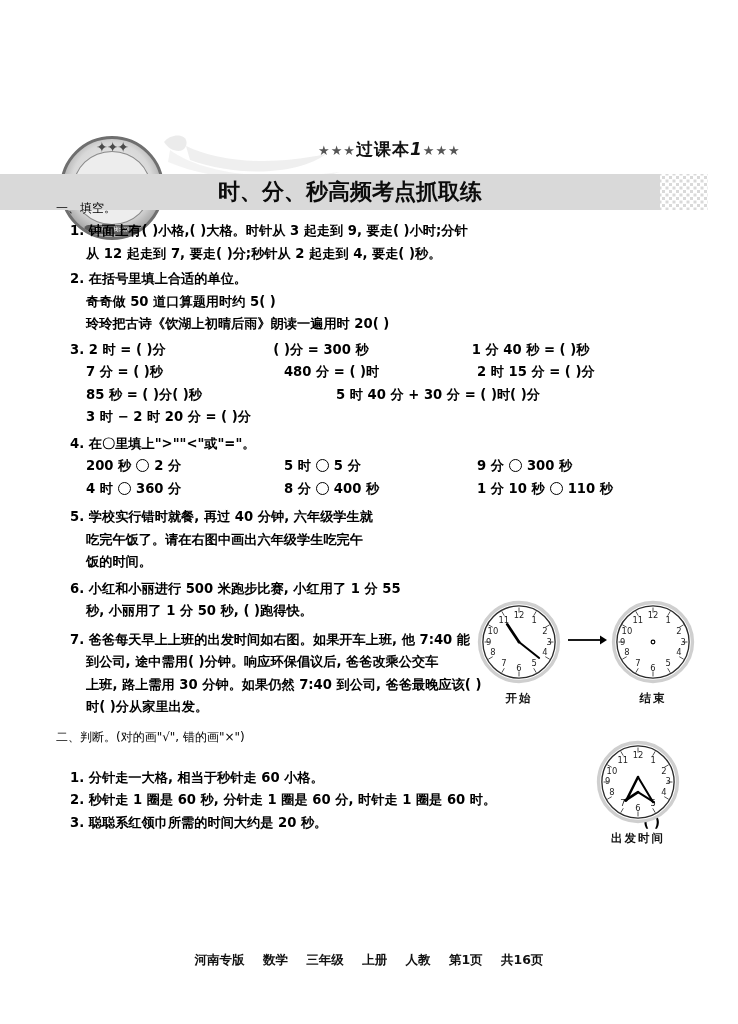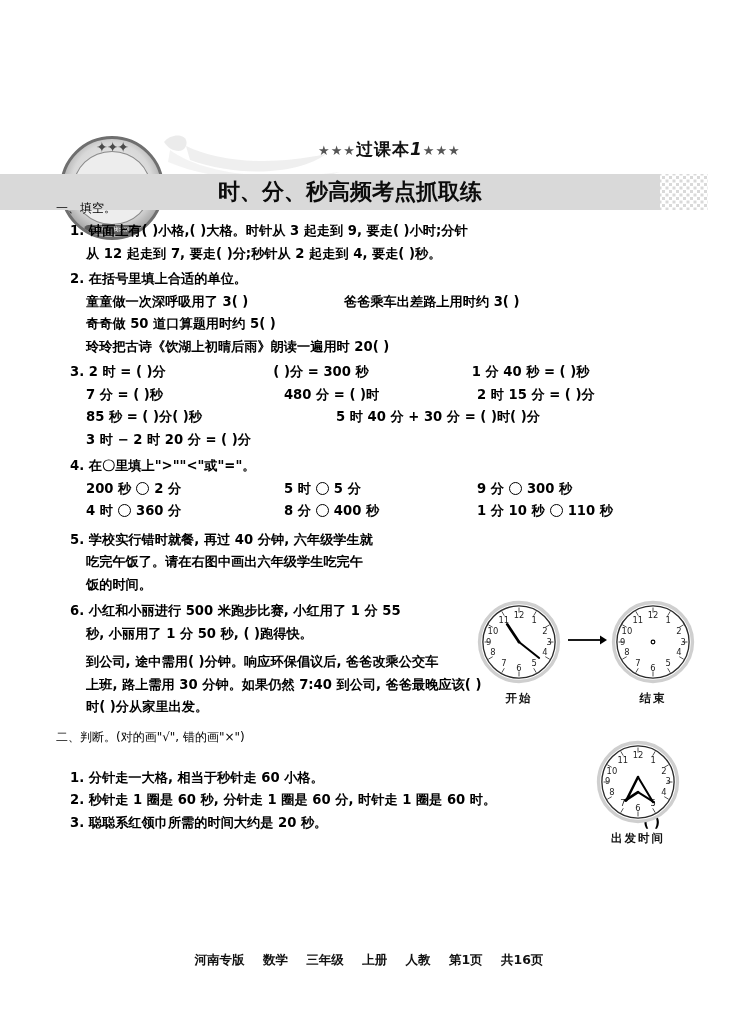--- a/index.html
+++ b/index.html
@@ -173,24 +173,20 @@
 
     <div class="sec-head">一、填空。</div>
 
     <div class="q">
       <div class="ln">1. 钟面上有(        )小格,(        )大格。时针从 3 起走到 9, 要走(        )小时;分针</div>
       <div class="ln ind">从 12 起走到 7, 要走(        )分;秒针从 2 起走到 4, 要走(        )秒。</div>
     </div>
 
     <div class="q" style="margin-top:3px;">
       <div class="ln">2. 在括号里填上合适的单位。</div>
-      <div class="ln ind cols">
-        <span style="width:258px;display:inline-block;">童童做一次深呼吸用了 3(        )</span>
-        <span>爸爸乘车出差路上用时约 3(        )</span>
-      </div>
       <div class="ln ind">奇奇做 50 道口算题用时约 5(        )</div>
       <div class="ln ind">玲玲把古诗《饮湖上初晴后雨》朗读一遍用时 20(        )</div>
     </div>
 
     <div class="q" style="margin-top:3px;">
       <div class="ln cols">
         <span class="c1">3. 2 时 = (        )分</span>
         <span class="c2">(        )分 = 300 秒</span>
         <span class="c3">1 分 40 秒 = (        )秒</span>
       </div>
@@ -225,20 +221,21 @@
       <div class="ln ind">吃完午饭了。请在右图中画出六年级学生吃完午</div>
       <div class="ln ind">饭的时间。</div>
     </div>
 
     <div class="q" style="margin-top:4px;width:420px;">
       <div class="ln">6. 小红和小丽进行 500 米跑步比赛, 小红用了 1 分 55</div>
       <div class="ln ind">秒, 小丽用了 1 分 50 秒, (        )跑得快。</div>
     </div>
 
     <div class="q" style="margin-top:6px;width:520px;">
+      <div class="ln">7. 爸爸每天早上上班的出发时间如右图。如果开车上班, 他 7:40 能</div>
       <div class="ln ind">到公司, 途中需用(        )分钟。响应环保倡议后, 爸爸改乘公交车</div>
       <div class="ln ind">上班, 路上需用 30 分钟。如果仍然 7:40 到公司, 爸爸最晚应该(        )</div>
       <div class="ln ind">时(        )分从家里出发。</div>
     </div>
 
     <div class="sec-head" style="margin-top:8px;">二、判断。(对的画"√", 错的画"×")</div>
 
     <div class="q" style="margin-top:20px;">
       <div class="ln jrow">
         <span>1. 分针走一大格, 相当于秒针走 60 小格。</span>

